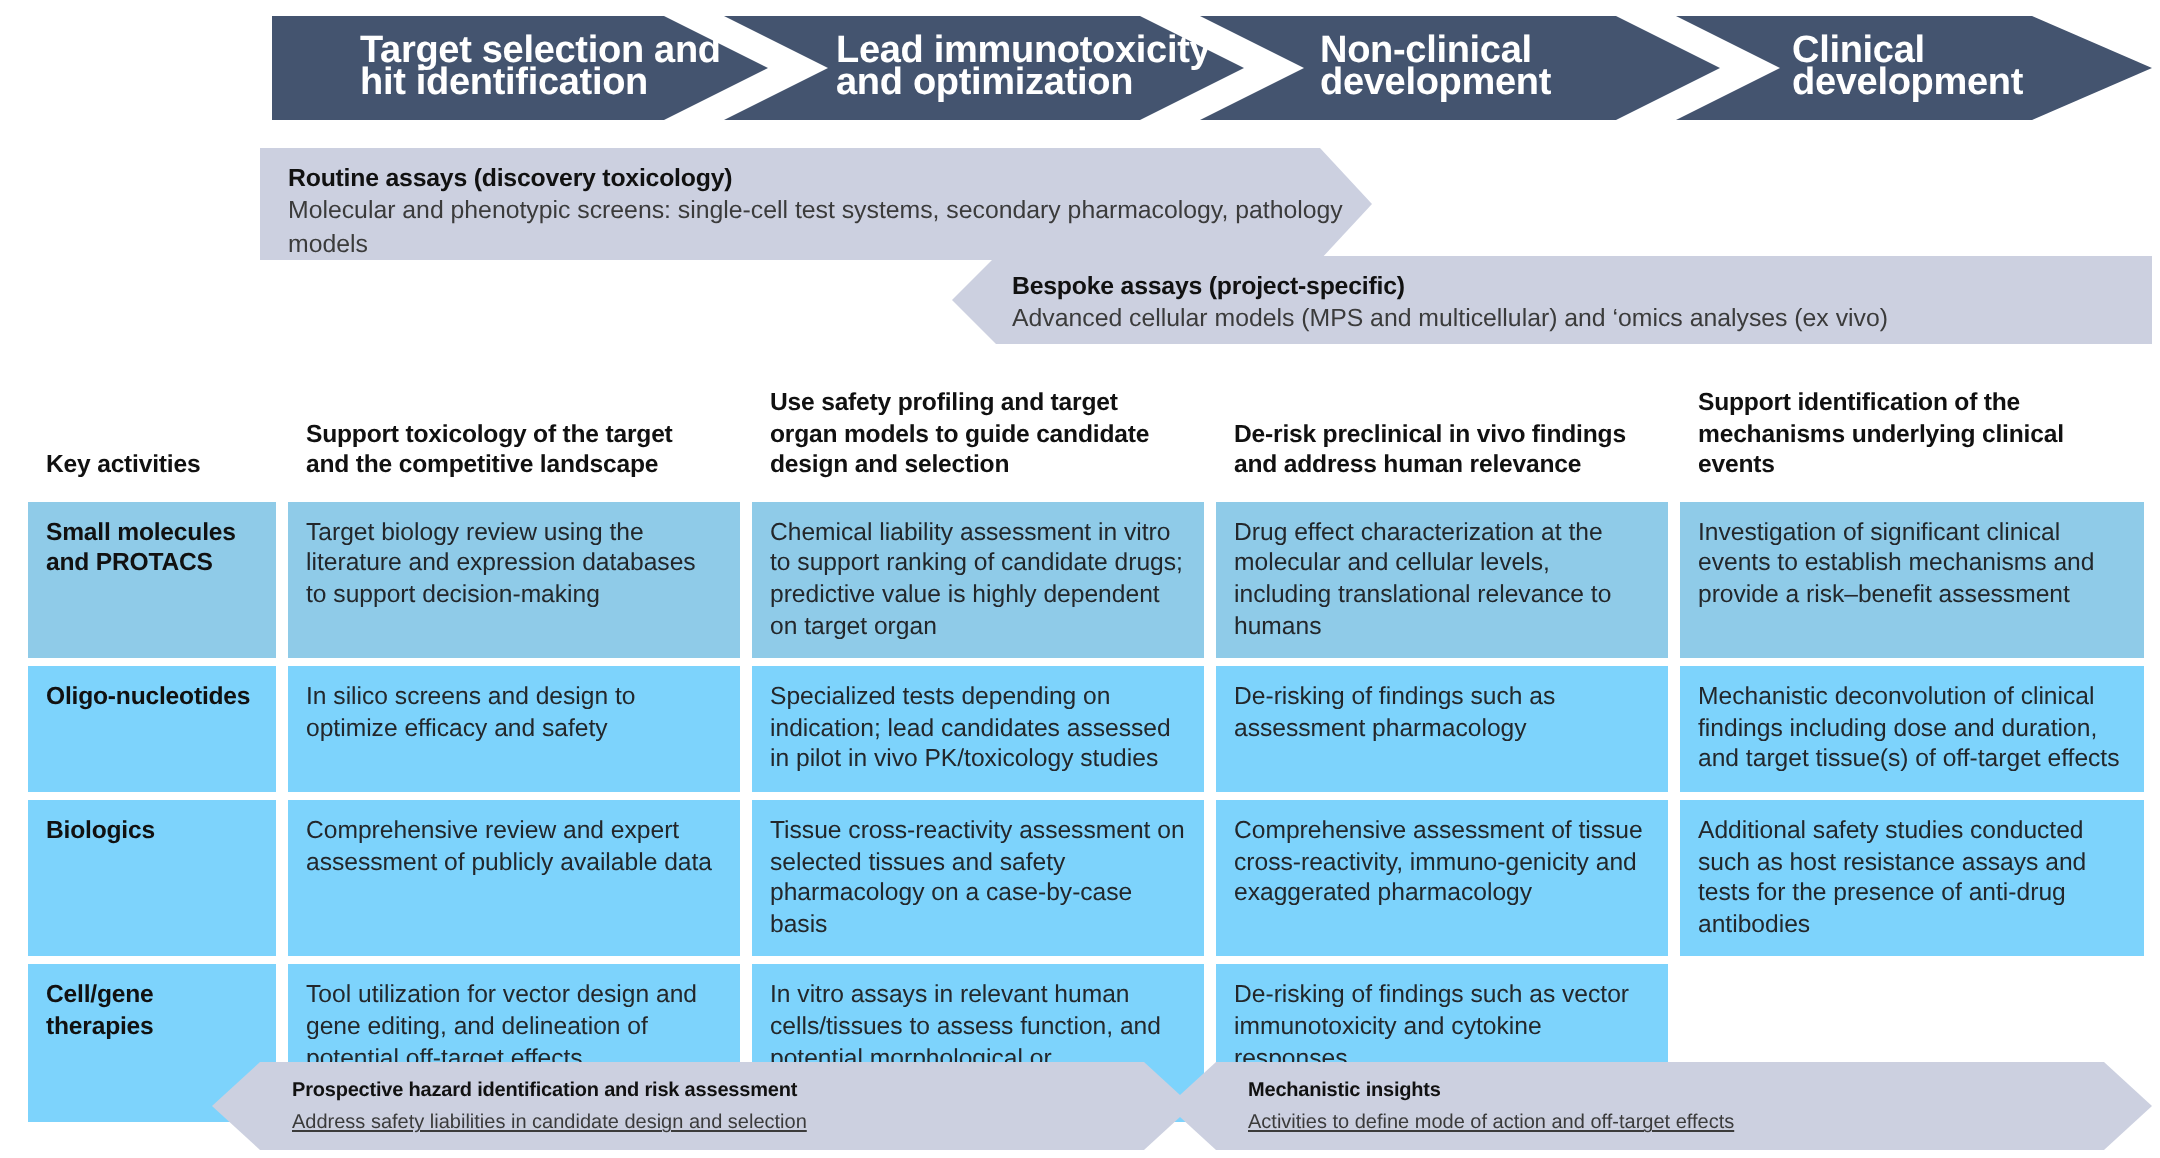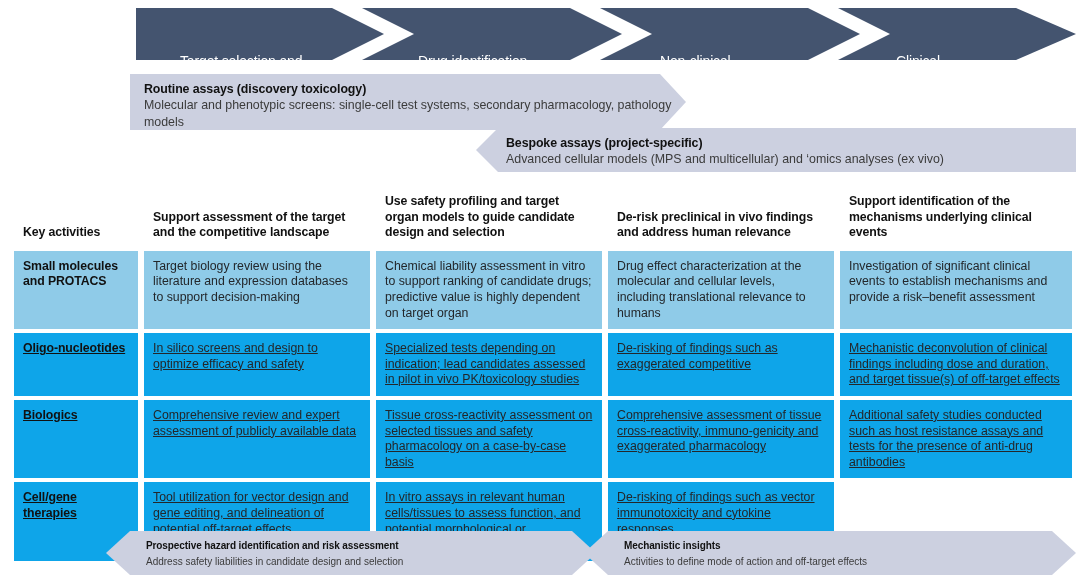--- a/index.html
+++ b/index.html
@@ -24,25 +24,24 @@
     position: absolute;
     left: 136px;
     top: 8px;
     width: 940px;
     height: 52px;
   }
   .phase-bar svg { display: block; }
   .phase-label {
     position: absolute;
     color: #ffffff;
-    font-weight: normal;
-    font-size: 14px;
+    font-weight: bold;
+    font-size: 19px;
     line-height: 15.5px;
     letter-spacing: -0.15px;
-    margin-top: 36px;
   }
   .phase-label.p0 { left: 44px;  top: 10px; }
   .phase-label.p1 { left: 282px; top: 10px; }
   .phase-label.p2 { left: 524px; top: 10px; }
   .phase-label.p3 { left: 760px; top: 10px; }
 
   
   .band {
     position: absolute;
   }
@@ -106,21 +105,21 @@
   }
   .header-row .c0 { align-items: flex-end; }
 
   .row-label {
     font-weight: bold;
     color: #111111;
     letter-spacing: -0.1px;
   }
 
   .row-blue .cell { background: #8fcbe8; }
-  .row-cream .cell { background: #0ea5e9; text-decoration: underline; }
+  .row-cream .cell { background: #7dd3fc; }
 
   .row-body { min-height: 62px; }
   .row-tall  { min-height: 70px; }
 
   
   .theme {
     position: absolute;
   }
   .theme svg { display: block; }
   .theme .theme-text {
@@ -130,20 +129,21 @@
     font-size: 10px;
     line-height: 16.4px;
   }
   .theme .theme-title {
     font-weight: bold;
     color: #111111;
     letter-spacing: -0.1px;
   }
   .theme .theme-sub {
     color: #3b3b3b;
+    text-decoration: underline;
   }
   #theme-left  { left: 106px; top: 531px; width: 490px; height: 44px; }
   #theme-right { left: 584px; top: 531px; width: 492px; height: 44px; }
 </style>
 </head>
 <body>
 
 <div id="figure">
 
   <div class="phase-bar">
@@ -155,21 +155,21 @@
 
       <path d="M434,0 L486,26 L434,52 H464 L516,26 L464,0 Z" fill="#ffffff"></path>
 
       <path d="M672,0 L724,26 L672,52 H702 L754,26 L702,0 Z" fill="#ffffff"></path>
     </svg>
     <div class="phase-label p0">
       <div>Target selection and</div>
       <div>hit identification</div>
     </div>
     <div class="phase-label p1">
-      <div>Drug identification</div>
+      <div>Lead immunotoxicity</div>
       <div>and optimization</div>
     </div>
     <div class="phase-label p2">
       <div>Non-clinical</div>
       <div>development</div>
     </div>
     <div class="phase-label p3">
       <div>Clinical</div>
       <div>development</div>
     </div>
@@ -192,39 +192,39 @@
     <div class="band-text">
       <div class="band-title">Bespoke assays (project-specific)</div>
       <div class="band-sub">Advanced cellular models (MPS and multicellular) and ‘omics analyses (ex vivo)</div>
     </div>
   </div>
 
   <div class="matrix">
 
     <div class="row header-row">
       <div class="cell c0">Key activities</div>
-      <div class="cell c1">Support assessment of the target and the competitive landscape</div>
+      <div class="cell c1">Support toxicology of the target and the competitive landscape</div>
       <div class="cell c2">Use safety profiling and target organ models to guide candidate design and selection</div>
       <div class="cell c3">De-risk preclinical in vivo findings and address human relevance</div>
       <div class="cell c4">Support identification of the mechanisms underlying clinical events</div>
     </div>
 
     <div class="row row-blue row-body">
       <div class="cell c0 row-label">Small molecules and PROTACS</div>
       <div class="cell c1">Target biology review using the literature and expression databases to support decision-making</div>
       <div class="cell c2">Chemical liability assessment in vitro to support ranking of candidate drugs; predictive value is highly dependent on target organ</div>
       <div class="cell c3">Drug effect characterization at the molecular and cellular levels, including translational relevance to humans</div>
       <div class="cell c4">Investigation of significant clinical events to establish mechanisms and provide a risk–benefit assessment</div>
     </div>
 
     <div class="row row-cream row-body">
       <div class="cell c0 row-label">Oligo-nucleotides</div>
       <div class="cell c1">In silico screens and design to optimize efficacy and safety</div>
       <div class="cell c2">Specialized tests depending on indication; lead candidates assessed in pilot in vivo PK/toxicology studies</div>
-      <div class="cell c3">De-risking of findings such as exaggerated competitive</div>
+      <div class="cell c3">De-risking of findings such as assessment pharmacology</div>
       <div class="cell c4">Mechanistic deconvolution of clinical findings including dose and duration, and target tissue(s) of off-target effects</div>
     </div>
 
     <div class="row row-cream row-tall">
       <div class="cell c0 row-label">Biologics</div>
       <div class="cell c1">Comprehensive review and expert assessment of publicly available data</div>
       <div class="cell c2">Tissue cross-reactivity assessment on selected tissues and safety pharmacology on a case-by-case basis</div>
       <div class="cell c3">Comprehensive assessment of tissue cross-reactivity, immuno-genicity and exaggerated pharmacology</div>
       <div class="cell c4">Additional safety studies conducted such as host resistance assays and tests for the presence of anti-drug antibodies</div>
     </div>

